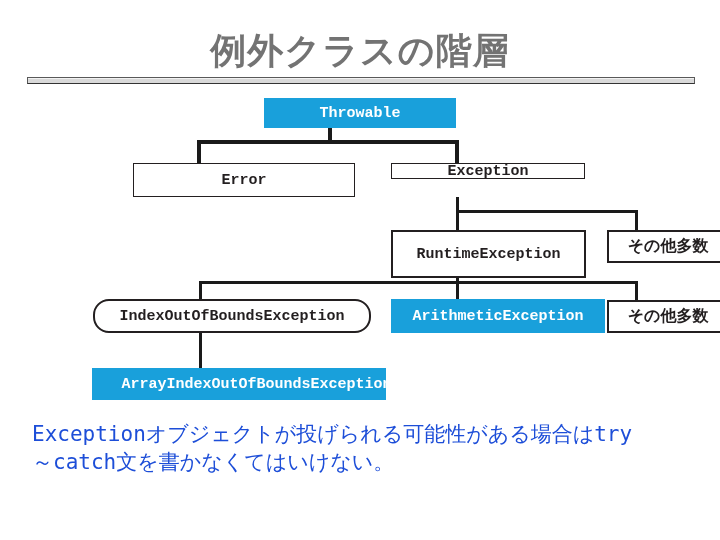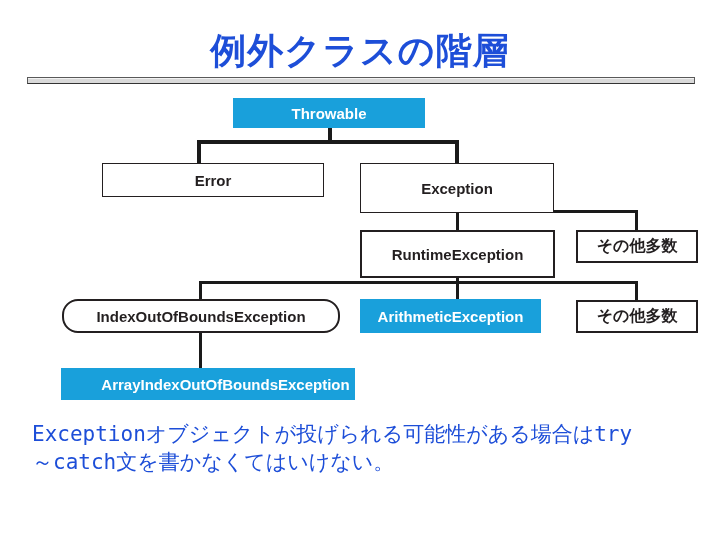--- a/index.html
+++ b/index.html
@@ -4,33 +4,34 @@
 <style>
   :root { --accent:#19A0DB; --ink:#1a1a1a; }
   * { margin:0; padding:0; box-sizing:border-box; }
   html,body { width:720px; height:540px; }
   body {
     position:relative; width:720px; height:540px; background:#ffffff;
     overflow:hidden; font-family:"Liberation Sans", sans-serif;
   }
   .title {
     position:absolute; left:0; top:27px; width:720px;
-    text-align:center; font-size:36px; font-weight:bold; color:#1d4ed8;
+    text-align:center; font-size:36px; font-weight:bold; color:#737373;
     font-family:"Liberation Sans", sans-serif; letter-spacing:1px;
   }
   .rule {
     position:absolute; left:27px; top:77px; width:668px; height:7px;
     background:#d9d9d9; border:1px solid #595959;
     border-bottom-color:#333; box-shadow:inset 0 1px 0 #f2f2f2;
   }
   .box {
     position:absolute; display:flex; align-items:center; justify-content:center;
     background:#ffffff; border:2px solid #231f20; color:#231f20;
-    font-weight:bold; font-size:15px; font-family:Liberation Sans, sans-serif;
+    font-weight:bold; font-size:15px; font-family:Liberation Mono, monospace;
     white-space:nowrap;
+    margin-left:31px;
   }
   .box.thin { border-width:1.5px; }
   .box.accent { background:var(--accent); border:none; color:#ffffff; }
   .box.cjk { font-size:16px; }
   .line { position:absolute; background:var(--ink); }
   .body-text {
     position:absolute; left:32px; top:420px; width:670px;
     font-family:"DejaVu Sans Mono", "Liberation Mono", monospace;
     font-size:21px; color:#1d4ed8;
   }
@@ -57,29 +58,29 @@
   <div class="line" style="left:199px;top:281px;width:439px;height:3px;"></div>
   <div class="line" style="left:199px;top:281px;width:3px;height:18px;"></div>
   <div class="line" style="left:635px;top:281px;width:3px;height:19px;"></div>
 
   <div class="line" style="left:199px;top:333px;width:3px;height:35px;"></div>
 
   <div class="box accent" style="left:233px;top:98px;width:192px;height:30px;">Throwable</div>
 
   <div class="box thin" style="left:102px;top:163px;width:222px;height:34px;">Error</div>
 
-  <div class="box thin" style="left:360px;top:163px;width:194px;height:50px;">Exception</div>
+  <div class="box thin" style="left:360px;top:163px;width:194px;height:16px;">Exception</div>
 
   <div class="box" style="left:360px;top:230px;width:195px;height:48px;">RuntimeException</div>
 
   <div class="box cjk" style="left:576px;top:230px;width:122px;height:33px;">その他多数</div>
 
   <div class="box" style="left:62px;top:299px;width:278px;height:34px;border-radius:16px;">IndexOutOfBoundsException</div>
 
-  <div class="box accent" style="left:360px;top:299px;width:181px;height:34px;">ArithmeticException</div>
+  <div class="box accent" style="left:360px;top:299px;width:214px;height:34px;">ArithmeticException</div>
 
   <div class="box cjk" style="left:576px;top:300px;width:122px;height:33px;">その他多数</div>
 
   <div class="box accent" style="left:61px;top:368px;width:294px;height:32px;padding-left:35px;">ArrayIndexOutOfBoundsException</div>
 </div>
 
 <div class="body-text">
   <div class="body-line">Exceptionオブジェクトが投げられる可能性がある場合はtry</div>
   <div class="body-line">～catch文を書かなくてはいけない。</div>
 </div>

